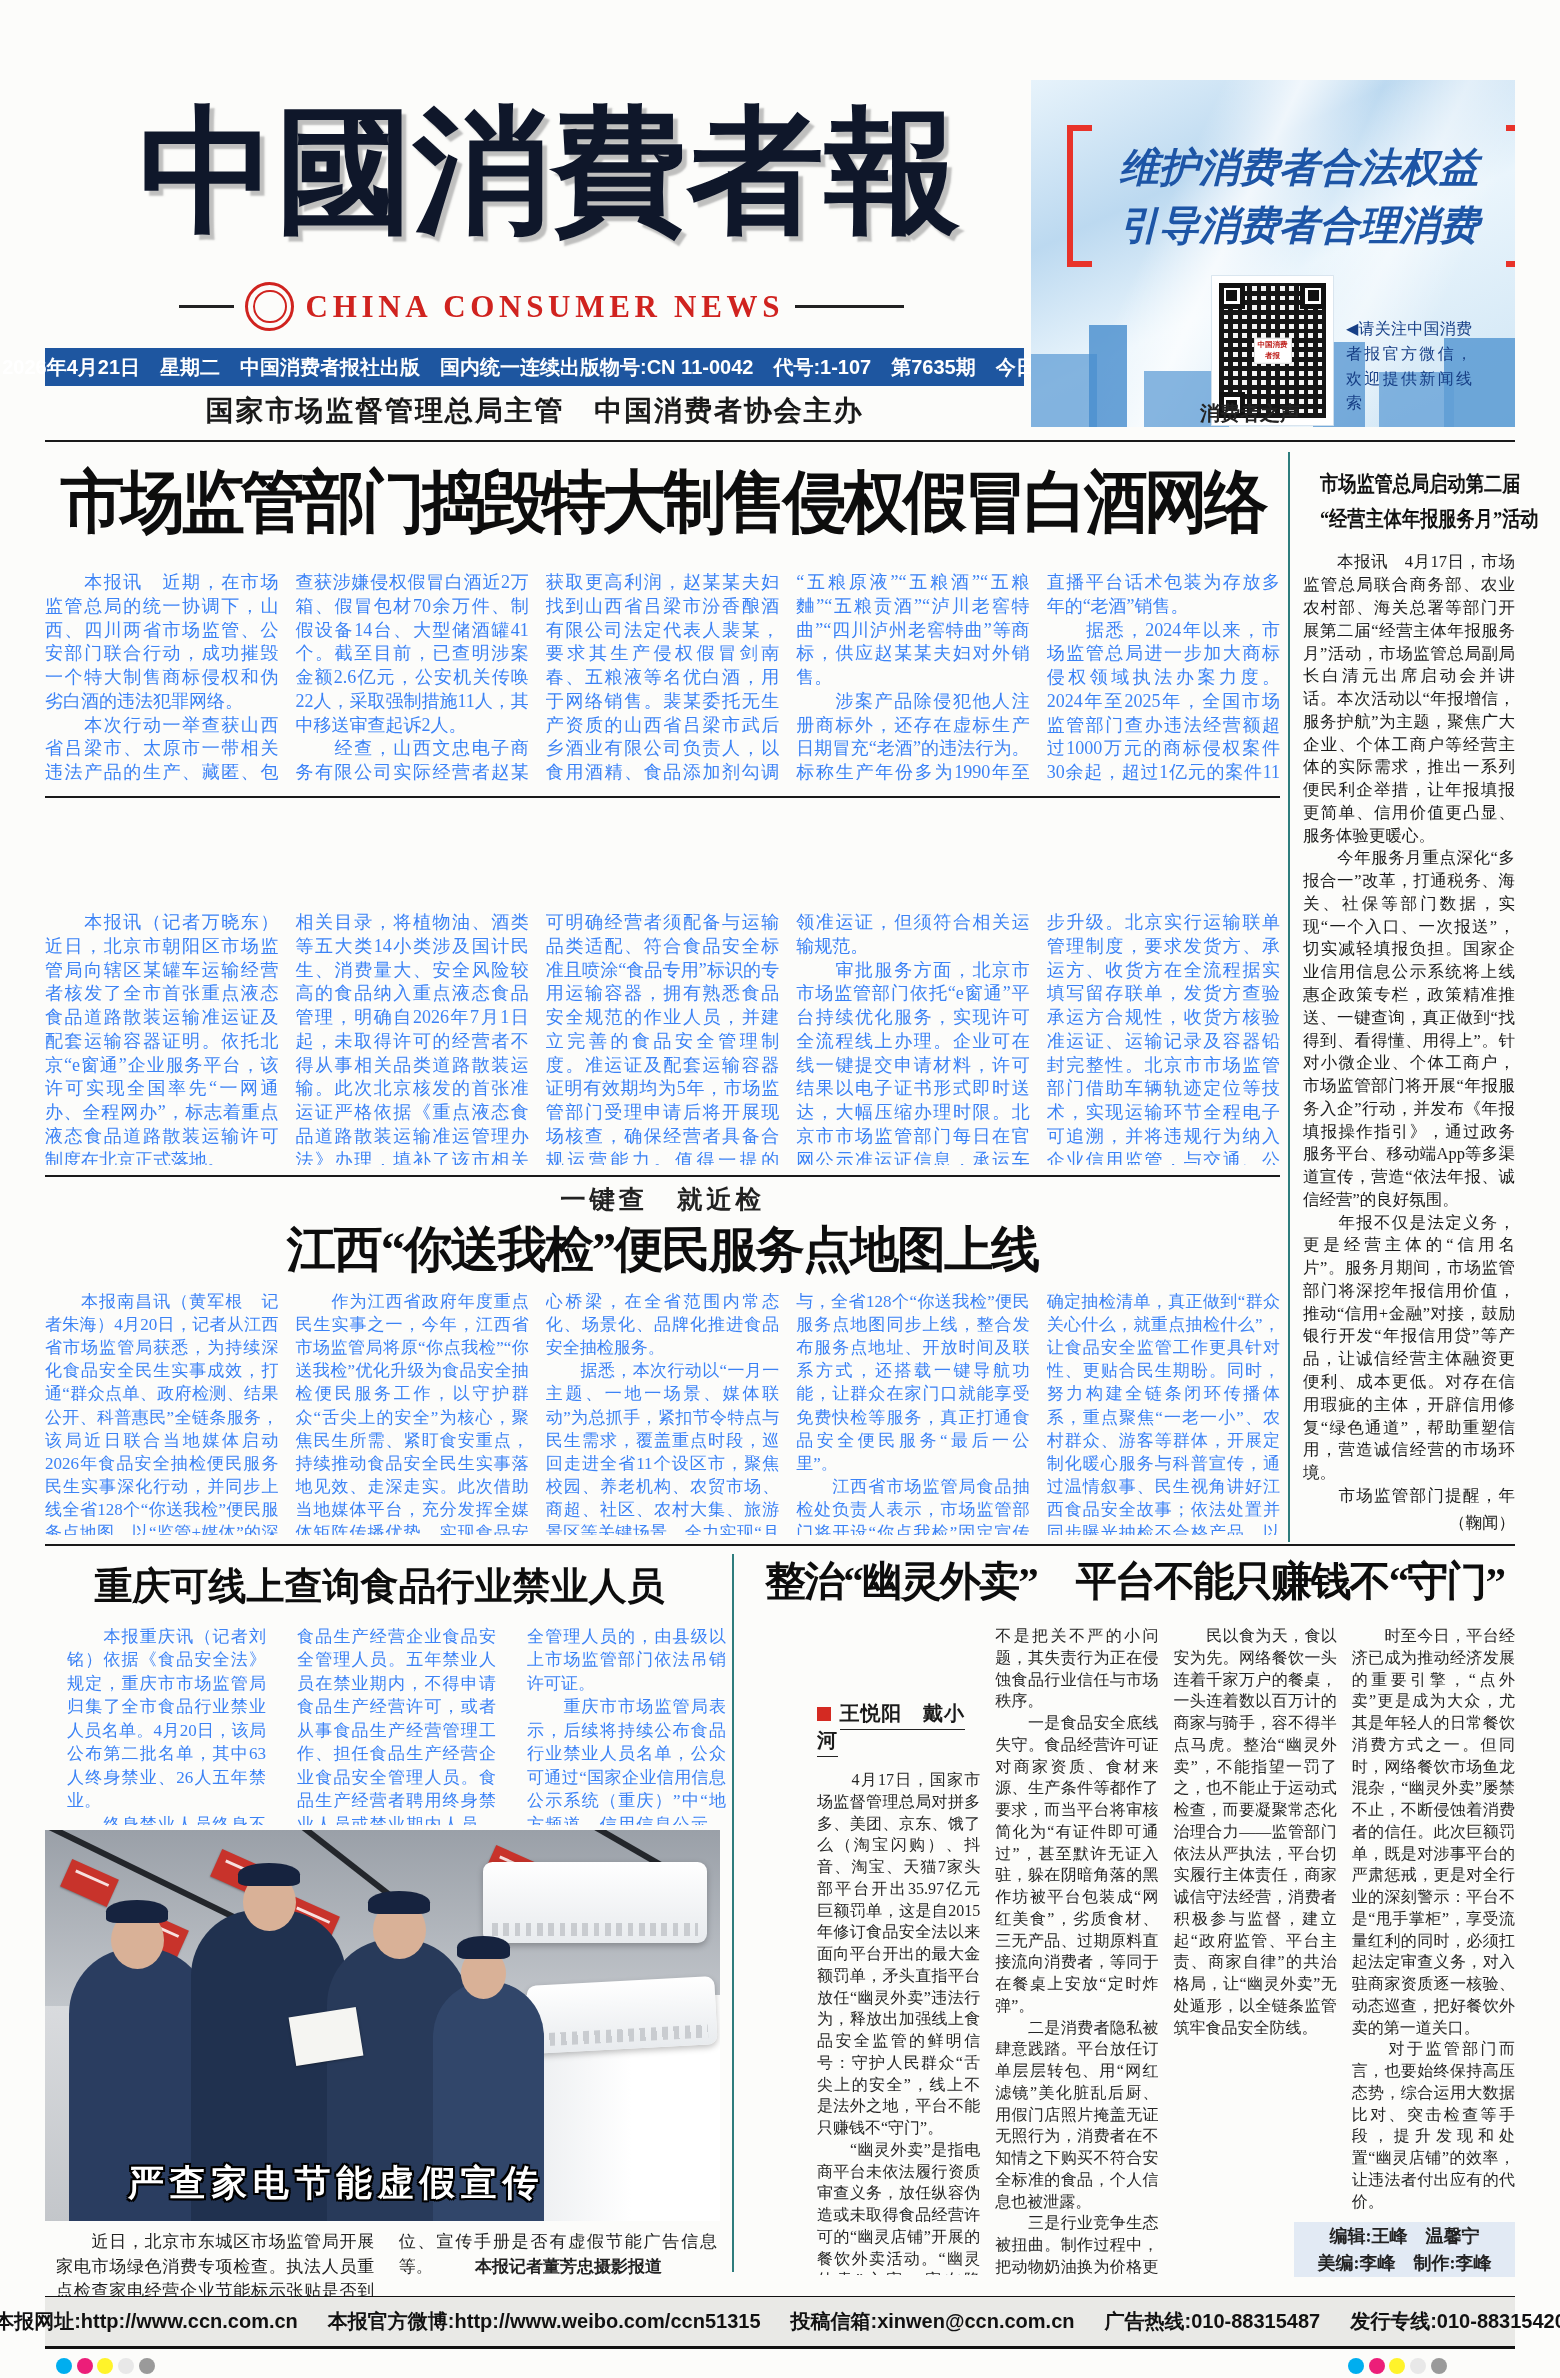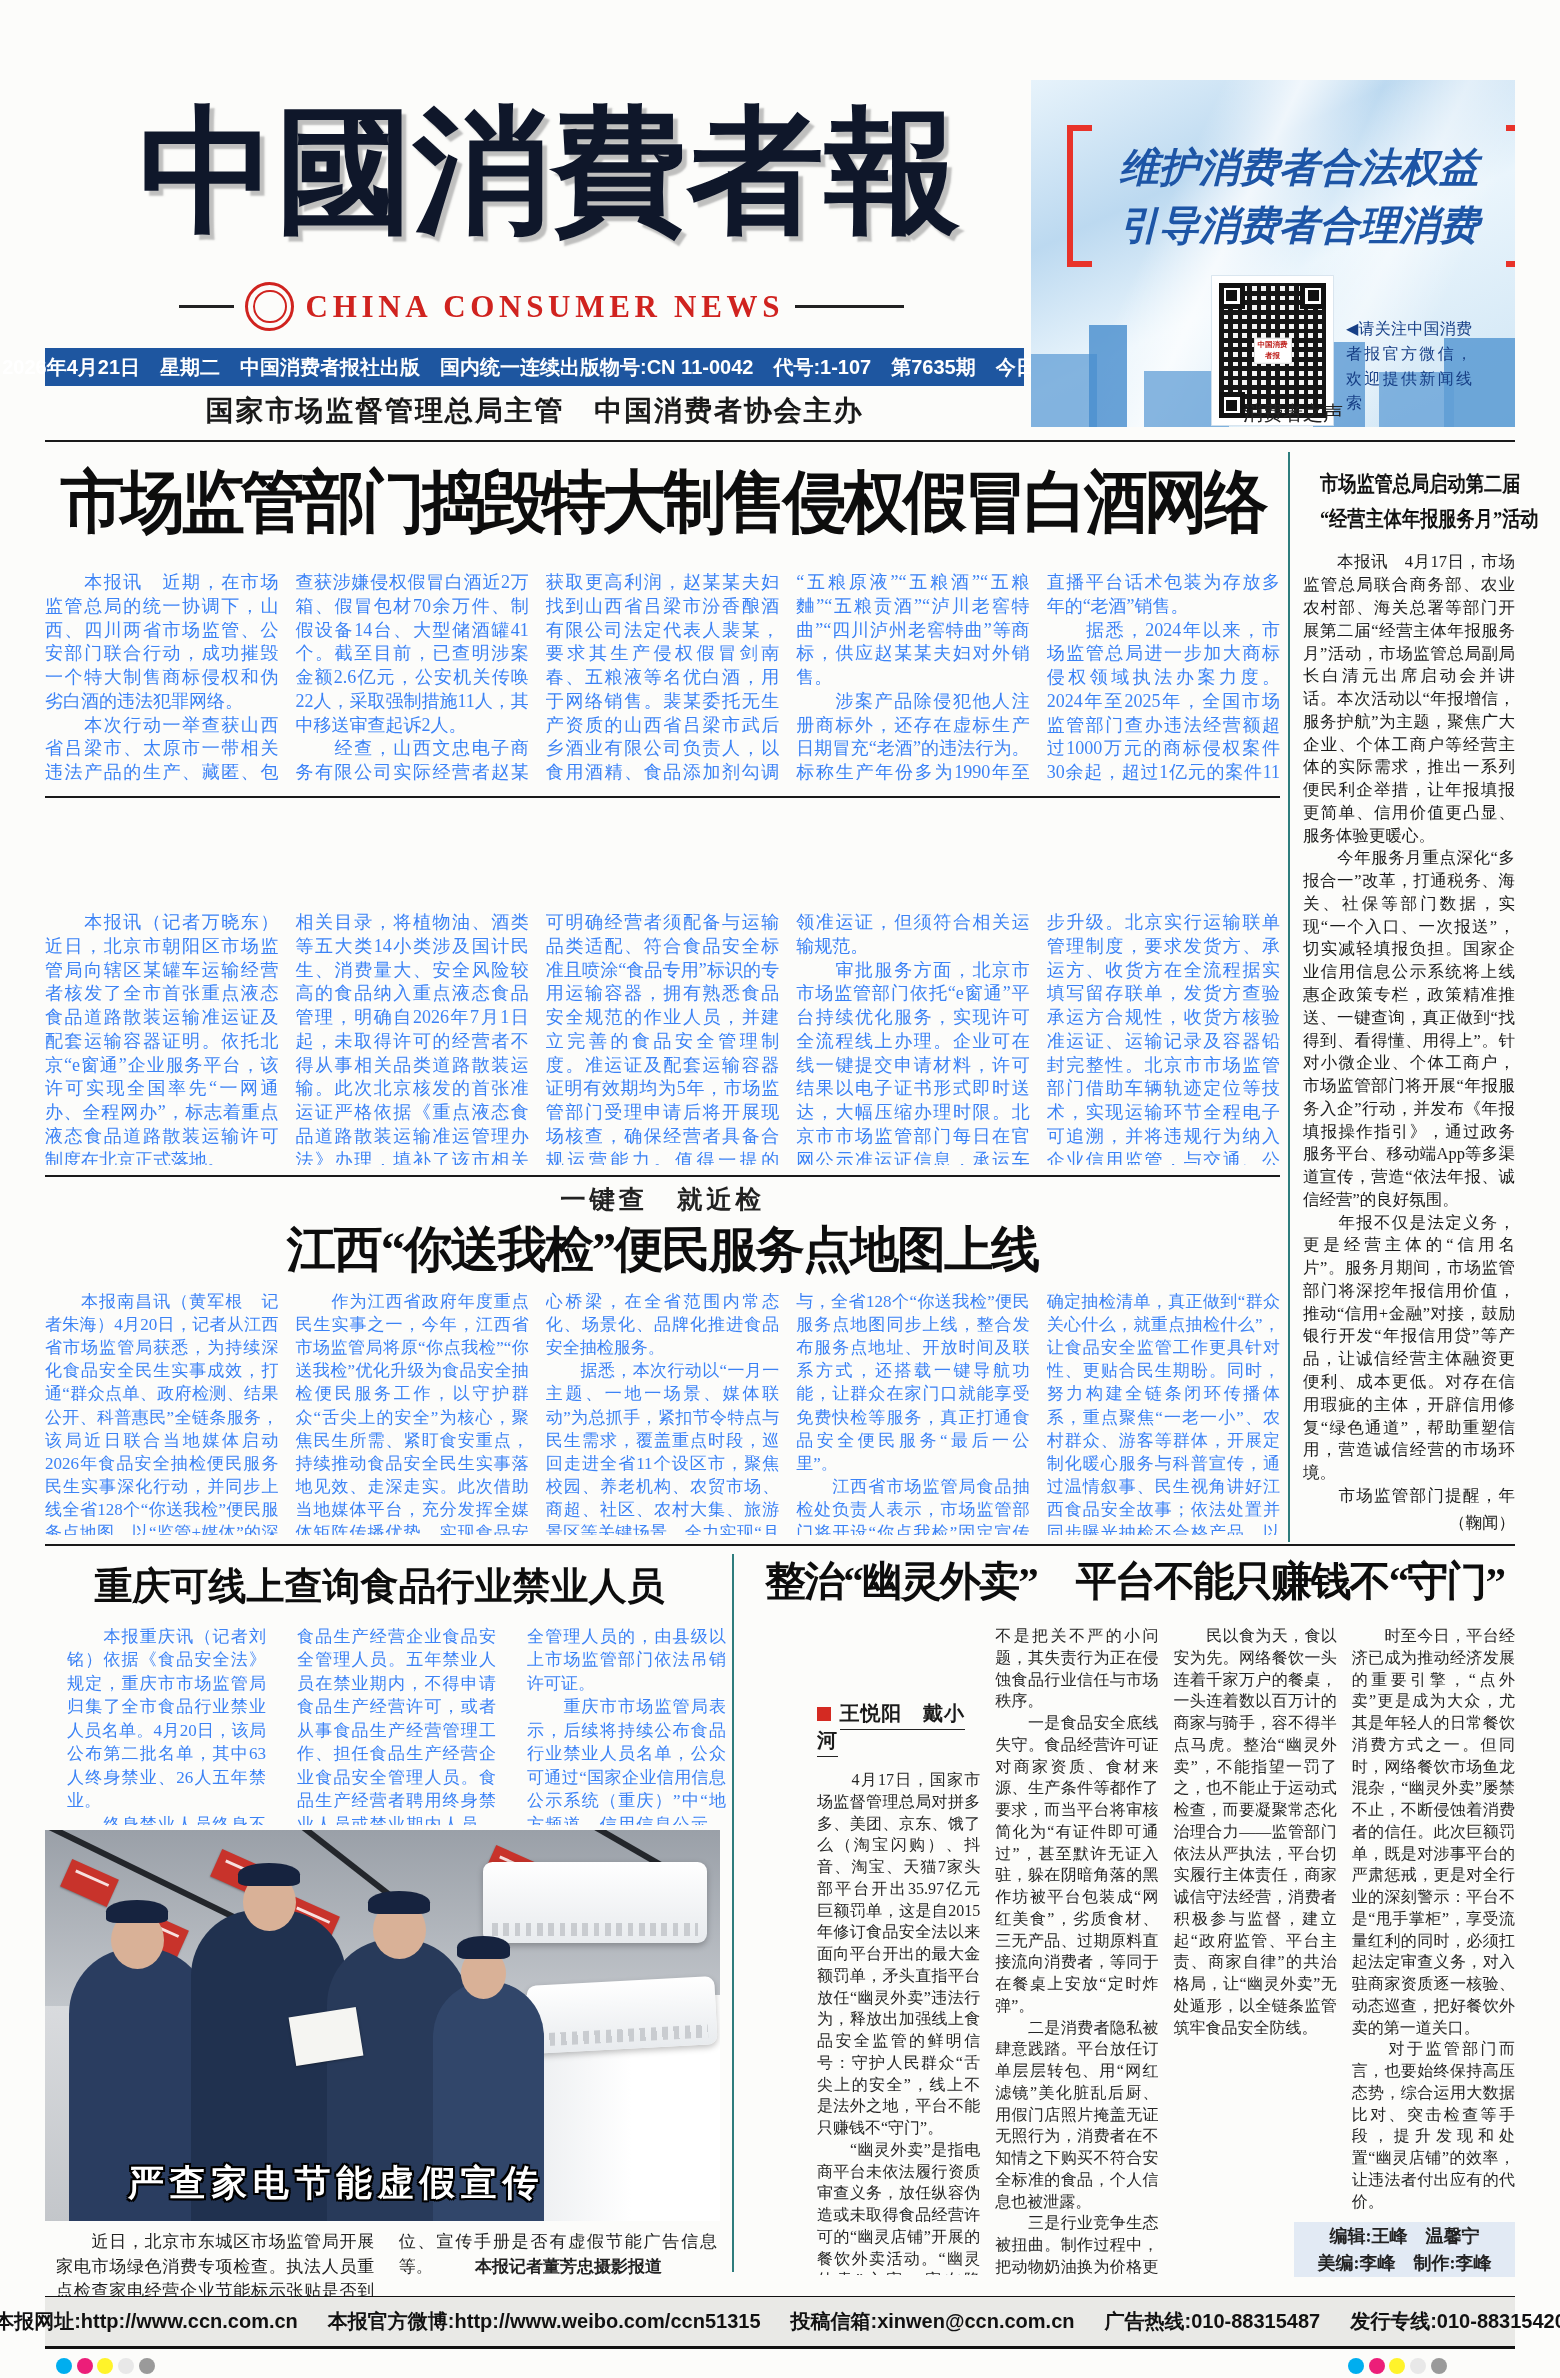--- a/index.html
+++ b/index.html
@@ -42,21 +42,21 @@
   .qr-grid{position:absolute;inset:6.6px;
       background:repeating-linear-gradient(0deg,#161616 0 4.7px,transparent 4.7px 9.4px),
                  repeating-linear-gradient(90deg,#161616 0 4.7px,#f5f5f5 4.7px 9.4px);}
   .qf{position:absolute;width:26px;height:26px;border:5.6px solid #111;background:#fff;box-sizing:border-box;}
   .qf::after{content:"";position:absolute;inset:2.8px;background:#111;}
   .qf.tl{left:6.6px;top:6.6px;} .qf.tr{right:6.6px;top:6.6px;} .qf.bl{left:6.6px;bottom:6.6px;}
   .qr-logo{position:absolute;left:50%;top:50%;transform:translate(-50%,-50%);width:36px;height:24.5px;background:#fff;
            border:0.9px solid #ddd;color:#c0231f;font-size:7.5px;line-height:11.3px;text-align:center;overflow:hidden;font-weight:bold;}
   .qr-note{position:absolute;left:315px;top:237px;width:126px;font-size:16px;line-height:1.55;color:#173f86;
            text-align:justify;}
-  .qr-caption{position:absolute;left:169px;top:320px;width:143px;text-align:right;font-size:20px;font-weight:normal;
+  .qr-caption{position:absolute;left:169px;top:320px;width:143px;text-align:left;font-size:20px;font-weight:bold;
               color:#222;font-family:"Liberation Sans","DejaVu Sans",sans-serif;}
 
   
   .hline{position:absolute;background:#1a1a1a;height:1.9px;}
   .vline{position:absolute;background:#2e7d7d;width:1.9px;}
 
   
   .headline{position:absolute;text-align:center;font-weight:900;color:#0d0d0d;}
   .h1{left:45px;top:459px;width:1235px;font-size:64px;letter-spacing:-3.8px;transform:scaleY(1.06);}
   .h2{left:45px;top:817px;width:1235px;font-size:53px;letter-spacing:-1.9px;}

